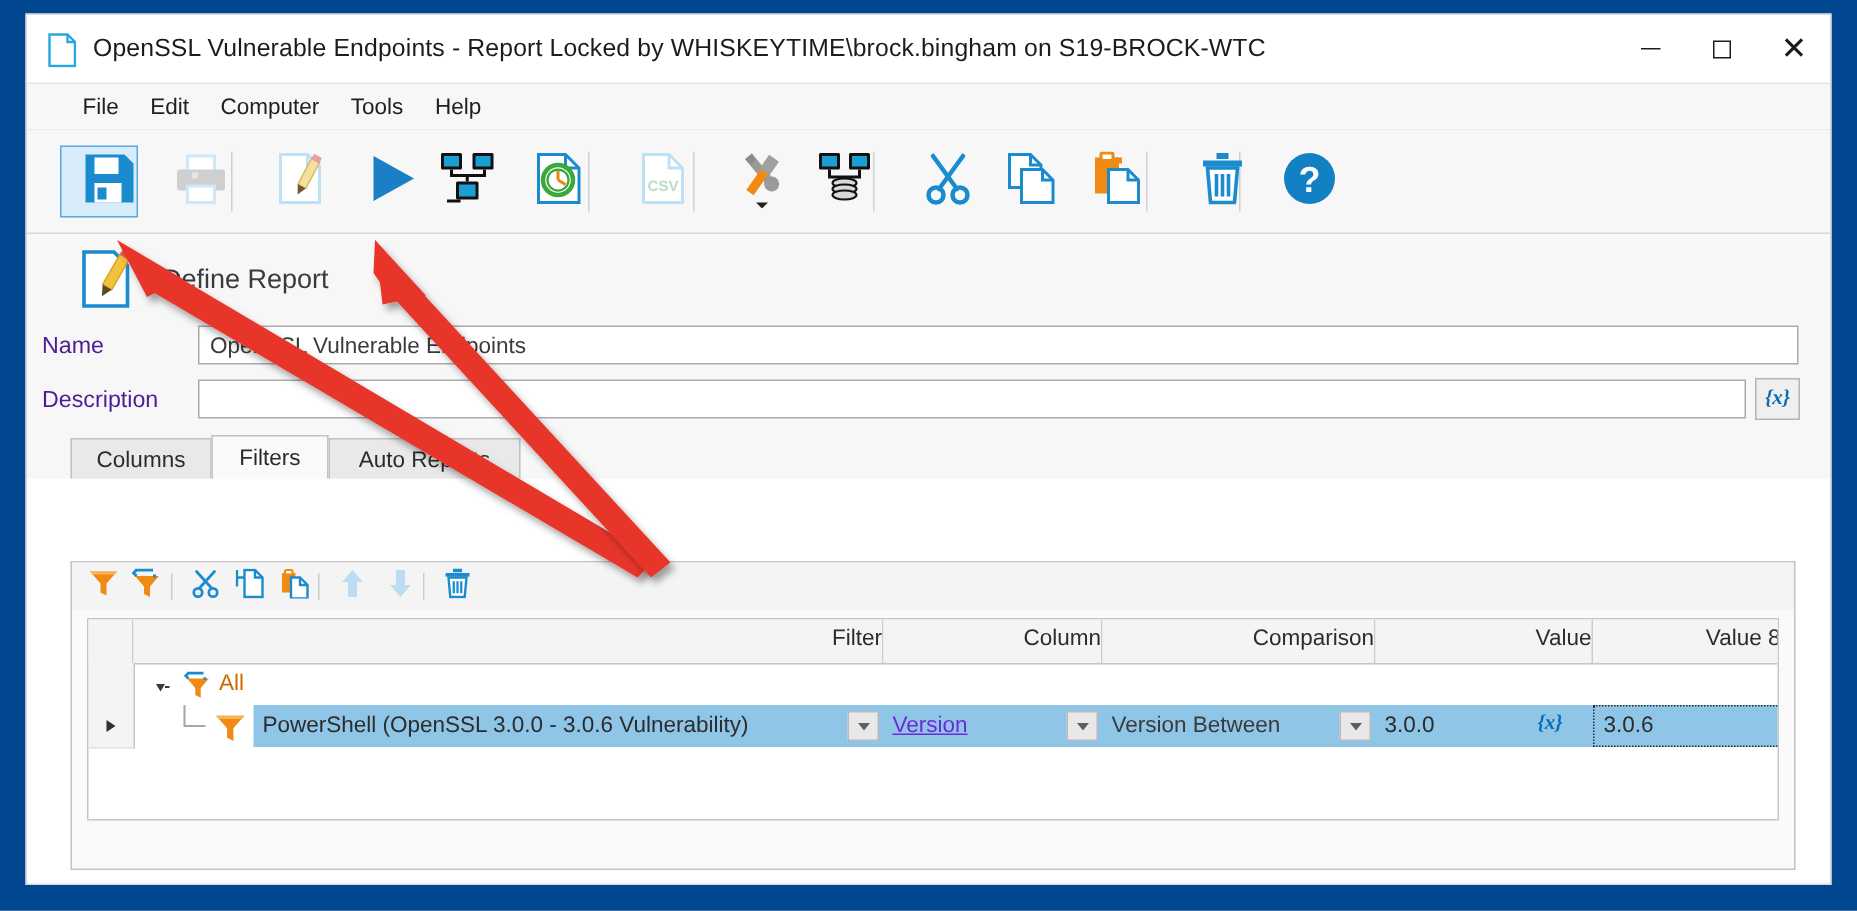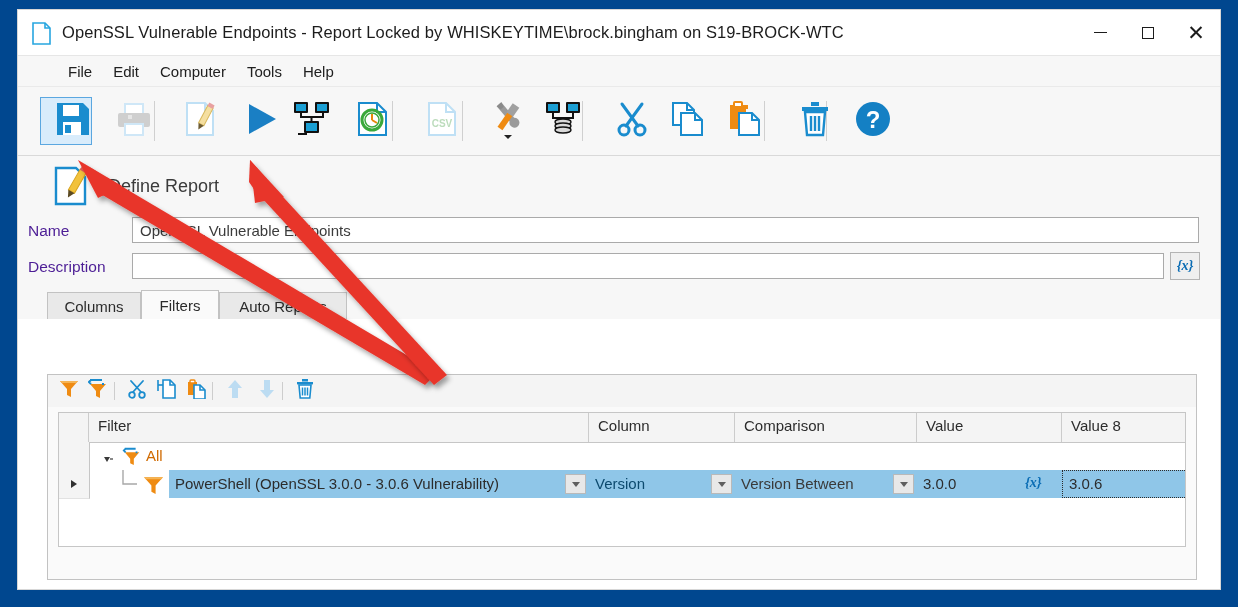--- a/index.html
+++ b/index.html
@@ -35,21 +35,21 @@
     width:48px;height:45px;display:flex;align-items:center;justify-content:center;
     color:#1c1c1c;
   }
   .glyph-min{display:block;width:13px;height:1.5px;background:#1c1c1c;}
   .glyph-max{display:block;width:12px;height:12px;border:1.6px solid #1c1c1c;box-sizing:border-box;}
   .glyph-close{font-size:21px;line-height:1;font-weight:300;}
 
   
   .menubar{
     height:30px;background:#f7f7f7;border-bottom:1px solid #eaeaea;
-    display:flex;align-items:center;padding-left:41px;
+    display:flex;align-items:center;padding-left:28px;
   }
   .menu-item{
     font-size:15px;color:#202020;padding:4px 9px;margin-right:3px;cursor:default;
   }
 
   
   .toolbar{
     position:relative;height:68px;background:#f7f7f7;
     border-bottom:1px solid #d9d9d9;
   }
@@ -95,21 +95,21 @@
   .panel{
     position:absolute;left:29px;top:364px;width:1150px;height:206px;
     background:#fafafa;border:1px solid #c2c2c2;box-sizing:border-box;
   }
   .ftoolbar{position:relative;height:32px;background:#f4f4f4;}
   .ft-btn{position:absolute;top:4px;width:26px;height:24px;display:flex;align-items:center;justify-content:center;}
   .ft-sep{position:absolute;top:7px;width:1px;height:18px;background:#cdcdcd;}
 
   
   .grid{position:absolute;left:10px;top:37px;width:1128px;height:135px;
-        border:1px solid #c6c6c6;box-sizing:border-box;background:#fff;overflow:hidden;}
+        border:1px solid #c6c6c6;box-sizing:border-box;background:#fff;overflow:hidden;text-align:right;}
   .ghead{position:relative;height:29px;background:#f4f4f4;border-bottom:1px solid #c6c6c6;}
   .ghcell{
     position:absolute;top:0;height:29px;box-sizing:border-box;
     border-right:1px solid #ccc;font-size:15px;color:#2c2c2c;
     padding:4px 0 0 9px;background:#f4f4f4;
   }
   .grow{position:absolute;left:0;height:28px;width:100%;}
   .rowhdr{
     position:absolute;left:0;top:0;width:30px;height:28px;
     background:#f4f4f4;border-right:1px solid #c6c6c6;border-bottom:1px solid #e2e2e2;
@@ -527,21 +527,21 @@
               <path d="M1 3h18l-7 8v8l-4-2v-6z" fill="#ef8b12"></path>
               <path d="M1 3h18l-1.6 2H2.6z" fill="#f5b455"></path>
             </svg>
           </span>
 
           <div class="ctext" style="left:116px;top:5px;color:#2c2c2c;">PowerShell (OpenSSL 3.0.0 - 3.0.6 Vulnerability)</div>
 
           <div class="dd" style="left:506px;">
               <i class="ddchev"></i>
             </div>
-          <div class="ctext" style="left:536px;top:5px;color:#0c4a6e;">Version</div>
+          <div class="ctext" style="left:536px;top:5px;color:#6d28d9;text-decoration:underline;">Version</div>
 
           <div class="dd" style="left:652px;">
               <i class="ddchev"></i>
             </div>
           <div class="ctext" style="left:682px;top:5px;color:#3a3a3a;">Version Between</div>
 
           <div class="dd" style="left:834px;">
               <i class="ddchev"></i>
             </div>
           <div class="ctext" style="left:864px;top:5px;color:#2c2c2c;">3.0.0</div>

